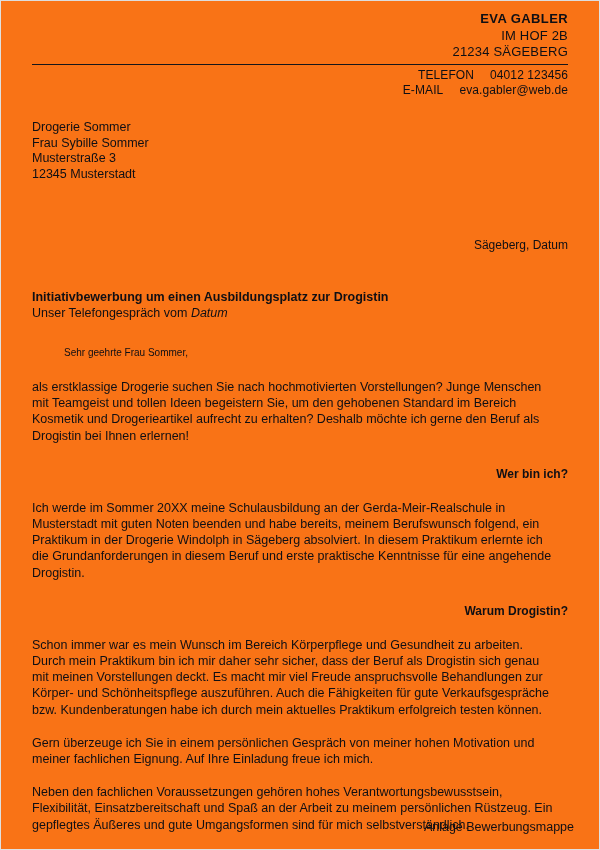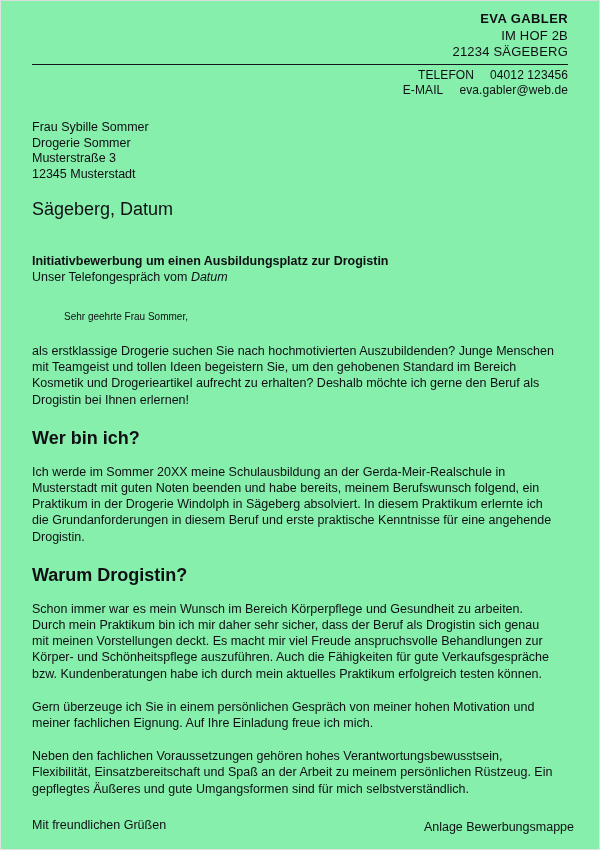--- a/index.html
+++ b/index.html
@@ -13,21 +13,21 @@
     font-family: "Liberation Sans", sans-serif;
     color: #0f0f14;
     -webkit-font-smoothing: none;
   }
 
   .page {
     position: relative;
     box-sizing: border-box;
     width: 600px;
     height: 850px;
-    background: #86efac;
+    background: #f97316;
     border: 1px solid #e0e0e0;
     border-top: 1px solid #dddddd;
     padding: 0 31px;
     overflow: hidden;
   }
 
   
   .letterhead {
     padding-top: 10px;
     text-align: right;
@@ -65,22 +65,23 @@
     margin-top: 22px;
     font-size: 12.5px;
     line-height: 15.5px;
   }
   .recipient div {
     white-space: pre;
   }
 
   
   .dateline {
-    margin-top: 20px;
-    font-size: 18px;
+    margin-top: 56px;
+    text-align: right;
+    font-size: 12px;
     line-height: 15px;
   }
 
   
   .subject {
     margin-top: 36px;
   }
   .subject-main {
     font-size: 12.5px;
     font-weight: bold;
@@ -105,23 +106,24 @@
     margin: 18px 0 0 0;
     font-size: 12.5px;
     line-height: 16.2px;
     max-width: 524px;
   }
   p.body-para.tight {
     margin-top: 17px;
   }
   h2.section-head {
     margin: 22px 0 0 0;
-    font-size: 18px;
+    font-size: 12px;
     font-weight: bold;
     line-height: 16px;
+    text-align: right;
   }
 
   .closing {
     margin-top: 20px;
     font-size: 12.5px;
     line-height: 16px;
   }
 
   
   .footer {
@@ -145,36 +147,36 @@
     <hr class="lh-rule">
     <div class="lh-contact">
       <span class="lbl">TELEFON</span><span>04012 123456</span>
     </div>
     <div class="lh-contact">
       <span class="lbl">E-MAIL</span><span>eva.gabler@web.de</span>
     </div>
   </div>
 
   <div class="recipient">
+    <div>Drogerie Sommer</div>
     <div>Frau Sybille Sommer</div>
-    <div>Drogerie Sommer</div>
     <div>Musterstraße 3</div>
     <div>12345 Musterstadt</div>
   </div>
 
   <div class="dateline">Sägeberg, Datum</div>
 
   <div class="subject">
     <div class="subject-main">Initiativbewerbung um einen Ausbildungsplatz zur Drogistin</div>
     <div class="subject-sub"><span>Unser Telefongespräch vom </span><span class="it">Datum</span></div>
   </div>
 
   <div class="salutation">Sehr geehrte Frau Sommer,</div>
 
-  <p class="body-para">als erstklassige Drogerie suchen Sie nach hochmotivierten Auszubildenden? Junge Menschen mit Teamgeist und tollen Ideen begeistern Sie, um den gehobenen Standard im Bereich Kosmetik und Drogerieartikel aufrecht zu erhalten? Deshalb möchte ich gerne den Beruf als Drogistin bei Ihnen erlernen!</p>
+  <p class="body-para">als erstklassige Drogerie suchen Sie nach hochmotivierten Vorstellungen? Junge Menschen mit Teamgeist und tollen Ideen begeistern Sie, um den gehobenen Standard im Bereich Kosmetik und Drogerieartikel aufrecht zu erhalten? Deshalb möchte ich gerne den Beruf als Drogistin bei Ihnen erlernen!</p>
 
   <h2 class="section-head">Wer bin ich?</h2>
   <p class="body-para">Ich werde im Sommer 20XX meine Schulausbildung an der Gerda-Meir-Realschule in Musterstadt mit guten Noten beenden und habe bereits, meinem Berufswunsch folgend, ein Praktikum in der Drogerie Windolph in Sägeberg absolviert. In diesem Praktikum erlernte ich die Grundanforderungen in diesem Beruf und erste praktische Kenntnisse für eine angehende Drogistin.</p>
 
   <h2 class="section-head">Warum Drogistin?</h2>
   <p class="body-para">Schon immer war es mein Wunsch im Bereich Körperpflege und Gesundheit zu arbeiten. Durch mein Praktikum bin ich mir daher sehr sicher, dass der Beruf als Drogistin sich genau mit meinen Vorstellungen deckt. Es macht mir viel Freude anspruchsvolle Behandlungen zur Körper- und Schönheitspflege auszuführen. Auch die Fähigkeiten für gute Verkaufsgespräche bzw. Kundenberatungen habe ich durch mein aktuelles Praktikum erfolgreich testen können.</p>
 
   <p class="body-para tight">Gern überzeuge ich Sie in einem persönlichen Gespräch von meiner hohen Motivation und meiner fachlichen Eignung. Auf Ihre Einladung freue ich mich.</p>
 
   <p class="body-para tight">Neben den fachlichen Voraussetzungen gehören hohes Verantwortungsbewusstsein, Flexibilität, Einsatzbereitschaft und Spaß an der Arbeit zu meinem persönlichen Rüstzeug. Ein gepflegtes Äußeres und gute Umgangsformen sind für mich selbstverständlich.</p>

